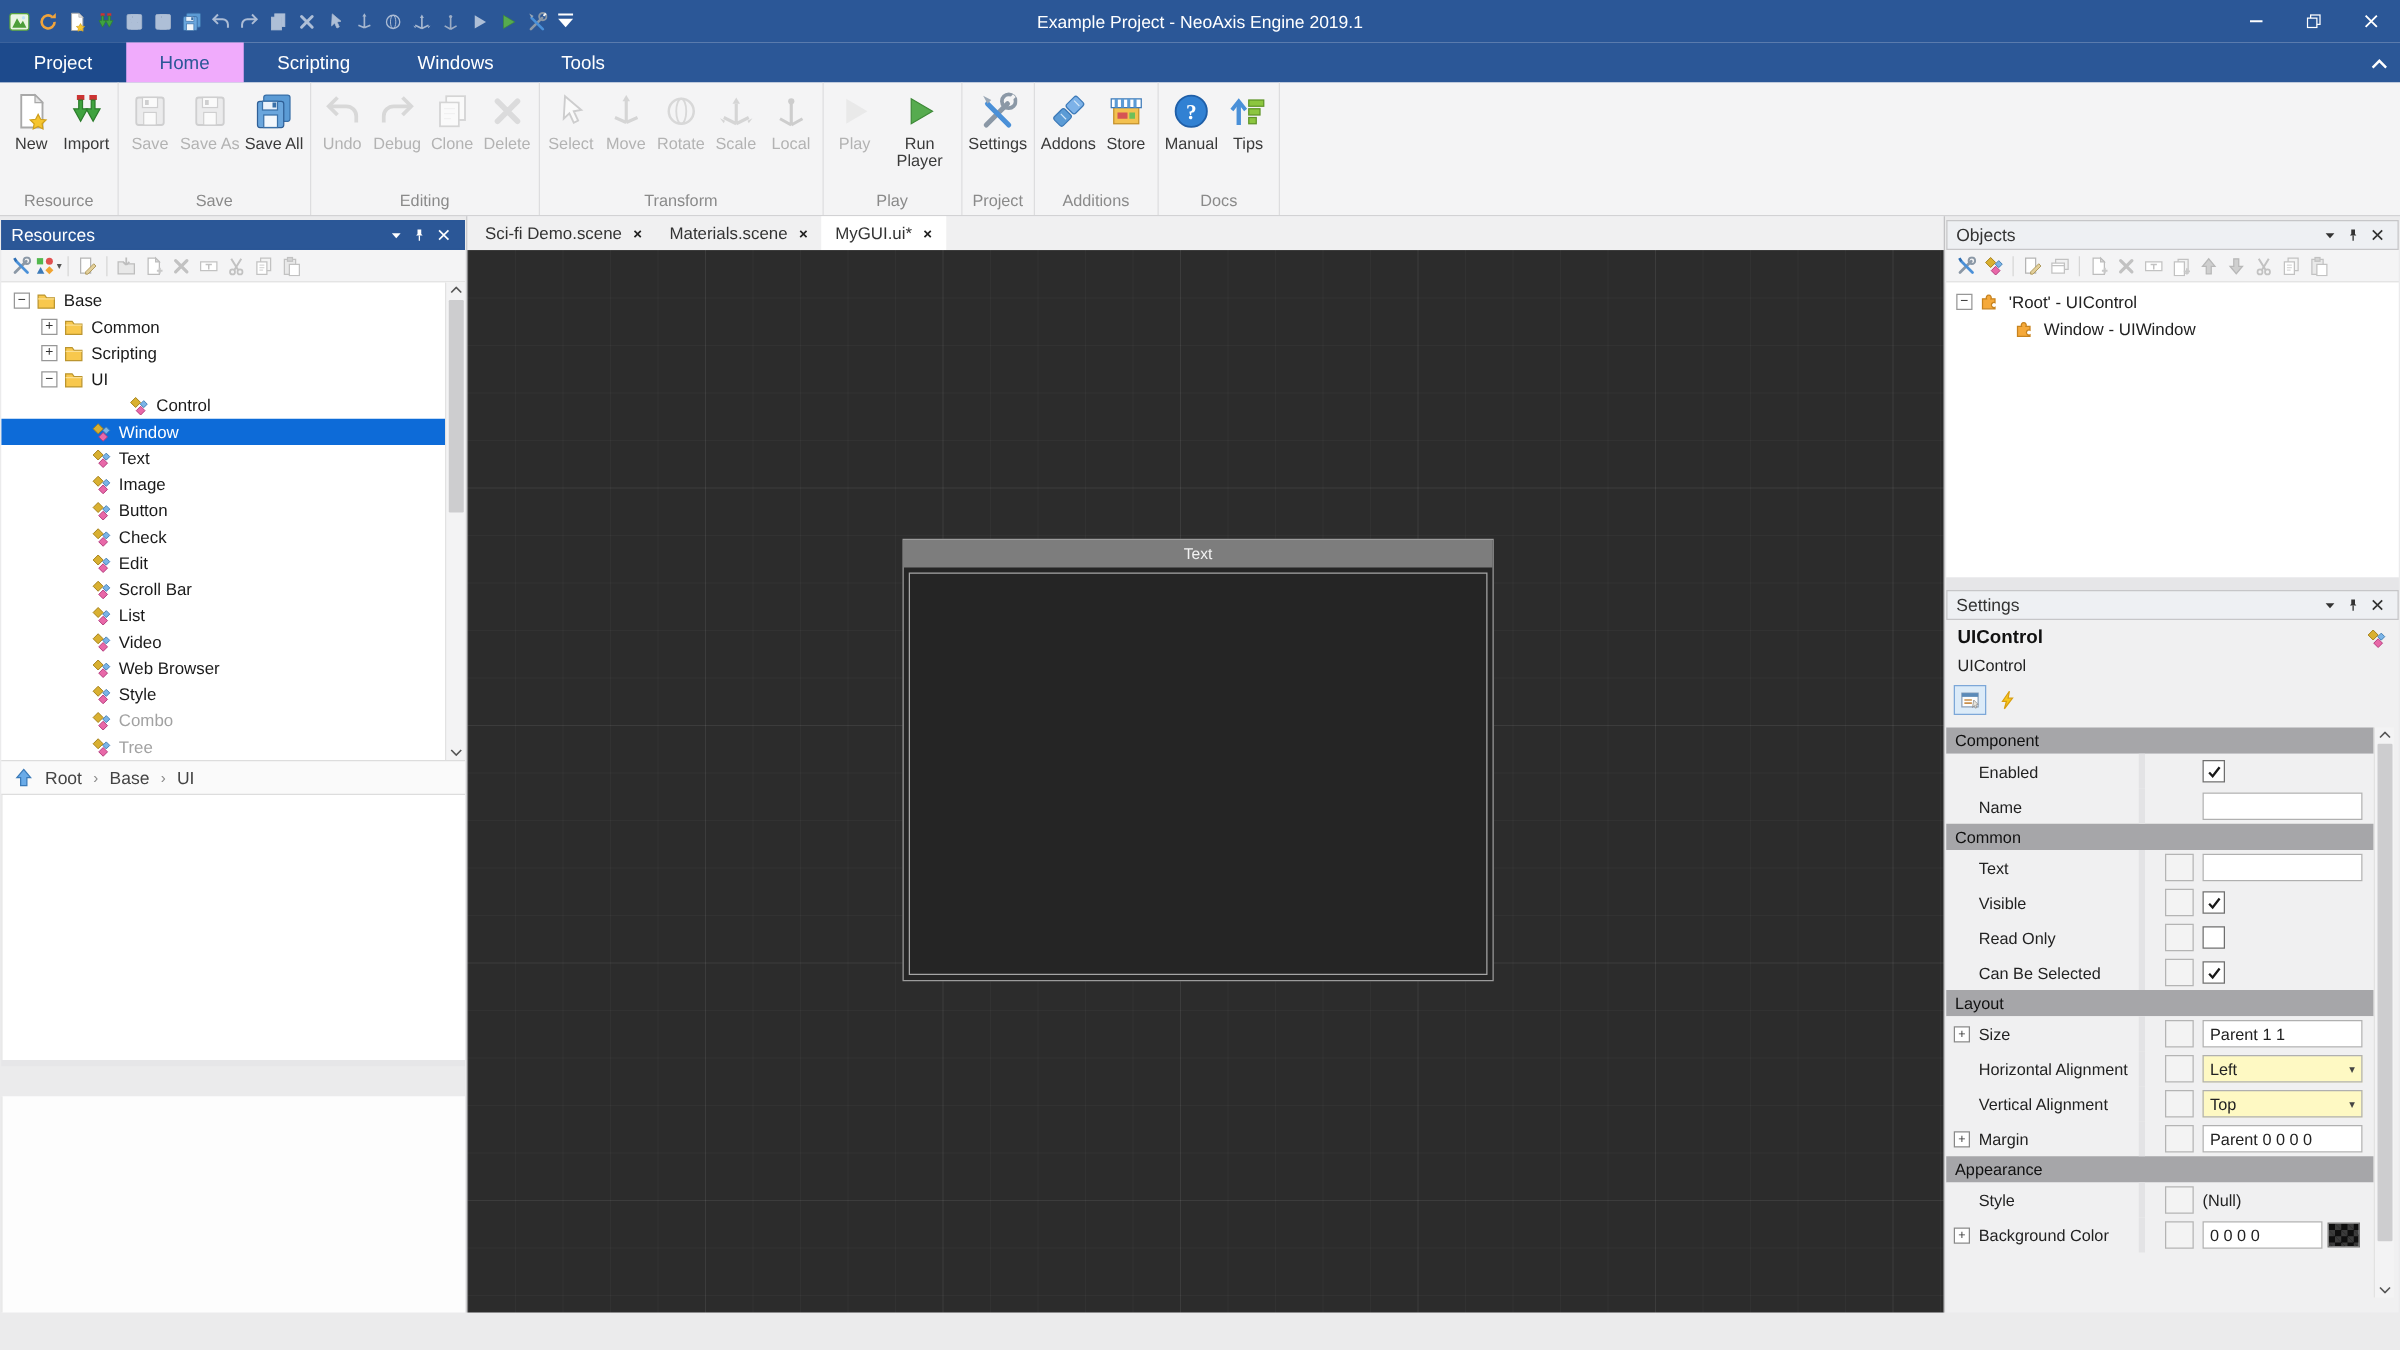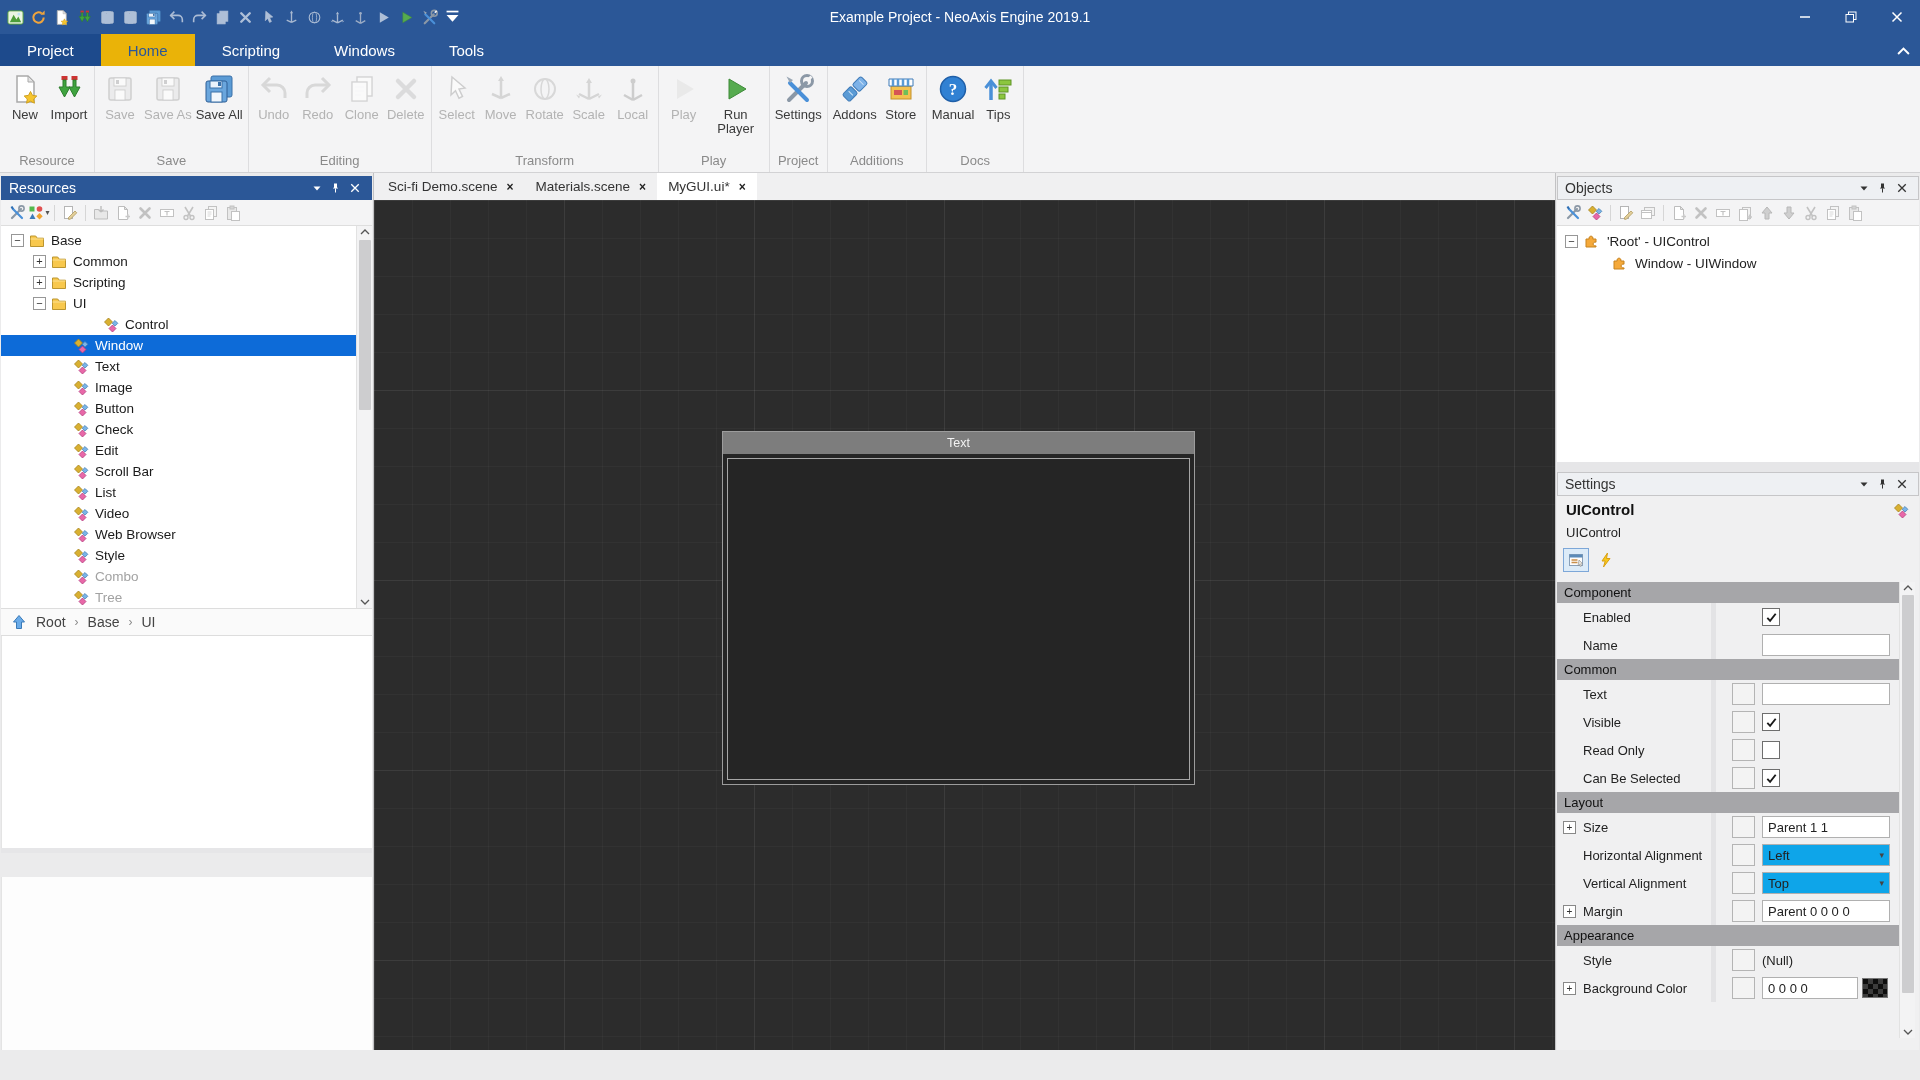--- a/index.html
+++ b/index.html
@@ -17,21 +17,21 @@
 .qat-btn.muted .icon{filter:saturate(0) brightness(1.45);opacity:.62}
 .win-title{position:absolute;left:50%;top:0;transform:translateX(-50%);height:34px;display:flex;align-items:center;font-size:14px;color:#fff;white-space:nowrap}
 .wincontrols{position:absolute;right:0;top:0;height:34px;display:flex}
 .winbtn{width:46px;height:34px;display:flex;align-items:center;justify-content:center;color:#fff}
 .winbtn .icon{width:12px;height:12px}
 
 
 .menubar{position:absolute;left:0;top:34px;width:1920px;height:32px;background:#2b5797;display:flex;color:#fff}
 .menu-item{padding:0 27px;display:flex;align-items:center;font-size:15px;white-space:nowrap}
 .menu-item.accent{background:#1d4a8c}
-.menu-item.active{background:#eab308;color:#2b5797}
+.menu-item.active{background:#f0abfc;color:#2b5797}
 .ribbon-collapse{position:absolute;right:10px;top:44px;width:13px;height:10px;color:#fff}
 
 
 .ribbon{position:absolute;left:0;top:66px;width:1920px;height:107px;background:#f4f4f5;border-bottom:1px solid #d2d2d4;display:flex}
 .rgroup{display:flex;flex-direction:column;border-right:1px solid #dddddf;padding:0 3px}
 .rbuttons{flex:1;display:flex;align-items:flex-start;justify-content:center;padding-top:5px}
 .rbtn{min-width:44px;padding:2px 2px 0;display:flex;flex-direction:column;align-items:center}
 .rbtn .icon{width:32px;height:32px;margin-bottom:3px}
 .rlabel{font-size:13px;line-height:1.1;text-align:center;color:#3a3a3a;max-width:56px}
 .rbtn.disabled .rlabel{color:#b3b3b3}
@@ -99,21 +99,21 @@
 .prow{height:28px;display:flex;align-items:center;background:#f0f0f1}
 .plabelwrap{width:154px;flex:none;display:flex;align-items:center;height:100%;padding-left:6px}
 .pexp{width:13px;height:13px;border:1px solid #888;background:#fff;font-size:10px;line-height:11px;text-align:center;color:#333;flex:none;margin-right:7px}
 .pexp.none{visibility:hidden}
 .plabel{font-size:13px;color:#222;white-space:nowrap}
 .pstrip{width:5px;height:100%;background:#e3e3e5;flex:none}
 .preset{width:23px;height:22px;background:#f3f3f3;border:1px solid #b4b4b4;flex:none;margin-left:16px}
 .preset.none{visibility:hidden}
 .pctrl{margin-left:7px;display:flex;align-items:center;gap:4px}
 .pinput{width:128px;height:22px;background:#fff;border:1px solid #b0b0b0;font-size:13px;padding:0 5px;display:flex;align-items:center;white-space:nowrap;overflow:hidden}
-.pselect{width:128px;height:22px;background:#0ea5e9;border:1px solid #b0b0b0;font-size:13px;padding:0 5px;display:flex;align-items:center;justify-content:space-between}
+.pselect{width:128px;height:22px;background:#fef9c3;border:1px solid #b0b0b0;font-size:13px;padding:0 5px;display:flex;align-items:center;justify-content:space-between}
 .pselect .dd{font-size:9px;color:#444}
 .pcheck{width:18px;height:18px;background:#fff;border:1px solid #6e6e6e;display:flex;align-items:center;justify-content:center}
 .pcheck .icon{width:13px;height:13px}
 .ptext{font-size:13px;color:#222}
 .pinput.short{width:96px}
 .swatch{width:26px;height:20px;border:1px solid #777;background-image:linear-gradient(45deg,#3c3c3c 25%,transparent 25%,transparent 75%,#3c3c3c 75%),linear-gradient(45deg,#3c3c3c 25%,#0e0e0e 25%,#0e0e0e 75%,#3c3c3c 75%);background-size:10px 10px;background-position:0 0,5px 5px}
 
 
 .bottombar{position:absolute;left:0;top:1050px;width:1920px;height:30px;background:#f0f0f1;border-top:1px solid #d6d6d6}
 .btabs{position:absolute;left:8px;top:3px;height:24px;background:#fff;display:flex;align-items:center;padding:0 3px}
@@ -420,21 +420,21 @@
             </span>
             <span class="rlabel">Undo</span>
           </div>
           <div class="rbtn disabled">
             <span class="icon ">
               <svg viewBox="0 0 32 32">
                 <path d="M20 5l7 7-7 7" fill="none" stroke="#adadad" stroke-width="3"></path>
                 <path d="M27 12H13a8 8 0 0 0-8 8v5" fill="none" stroke="#adadad" stroke-width="3"></path>
               </svg>
             </span>
-            <span class="rlabel">Redo</span>
+            <span class="rlabel">Debug</span>
           </div>
           <div class="rbtn disabled">
             <span class="icon ">
               <svg viewBox="0 0 32 32">
                 <rect x="11" y="4" width="15" height="19" fill="#f0f0f0" stroke="#a8a8a8" stroke-width="1.5"></rect>
                 <rect x="6" y="9" width="15" height="19" fill="#fbfbfb" stroke="#a8a8a8" stroke-width="1.5"></rect>
                 <path d="M9 14h9M9 18h9M9 22h6" stroke="#c9c9c9"></path>
               </svg>
             </span>
             <span class="rlabel">Clone</span>

